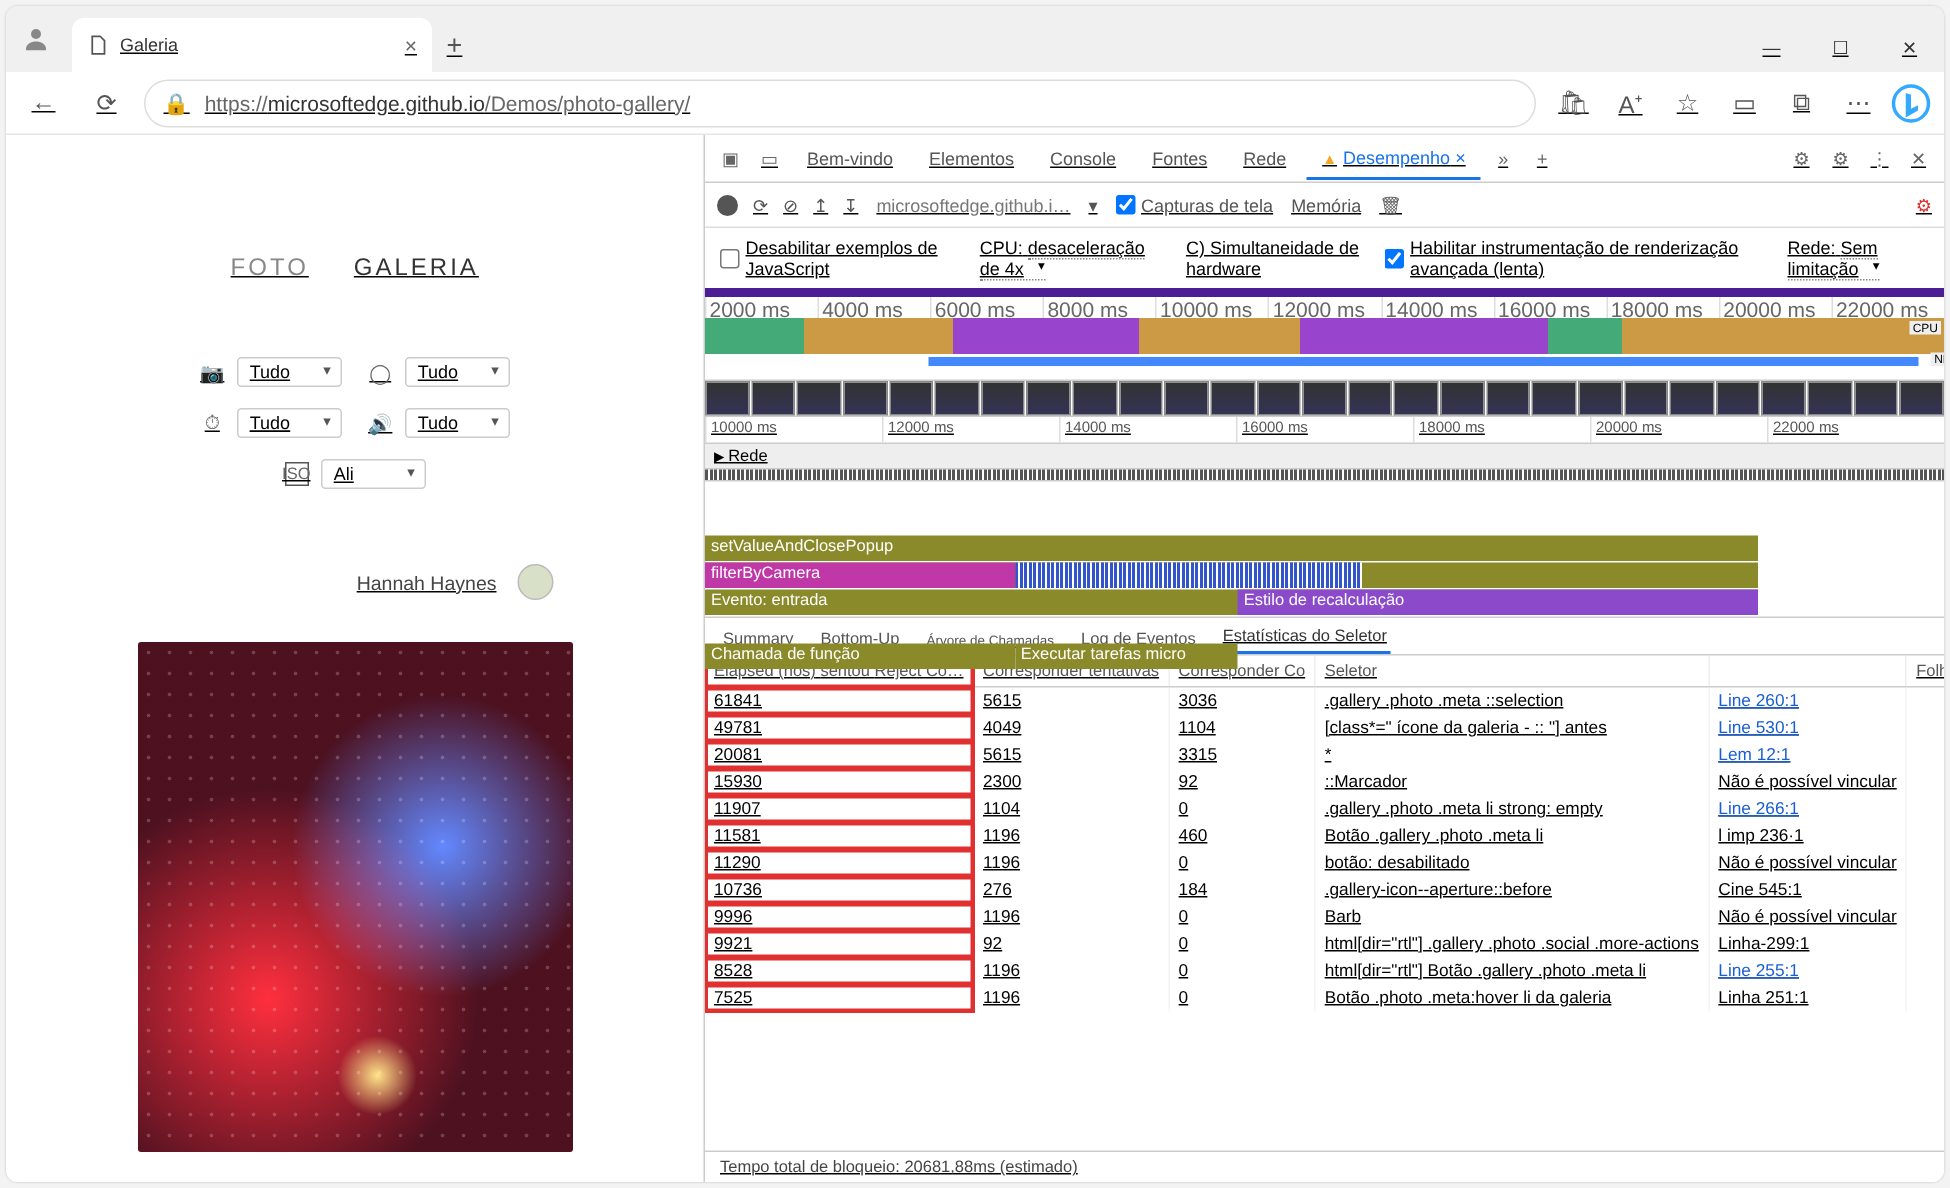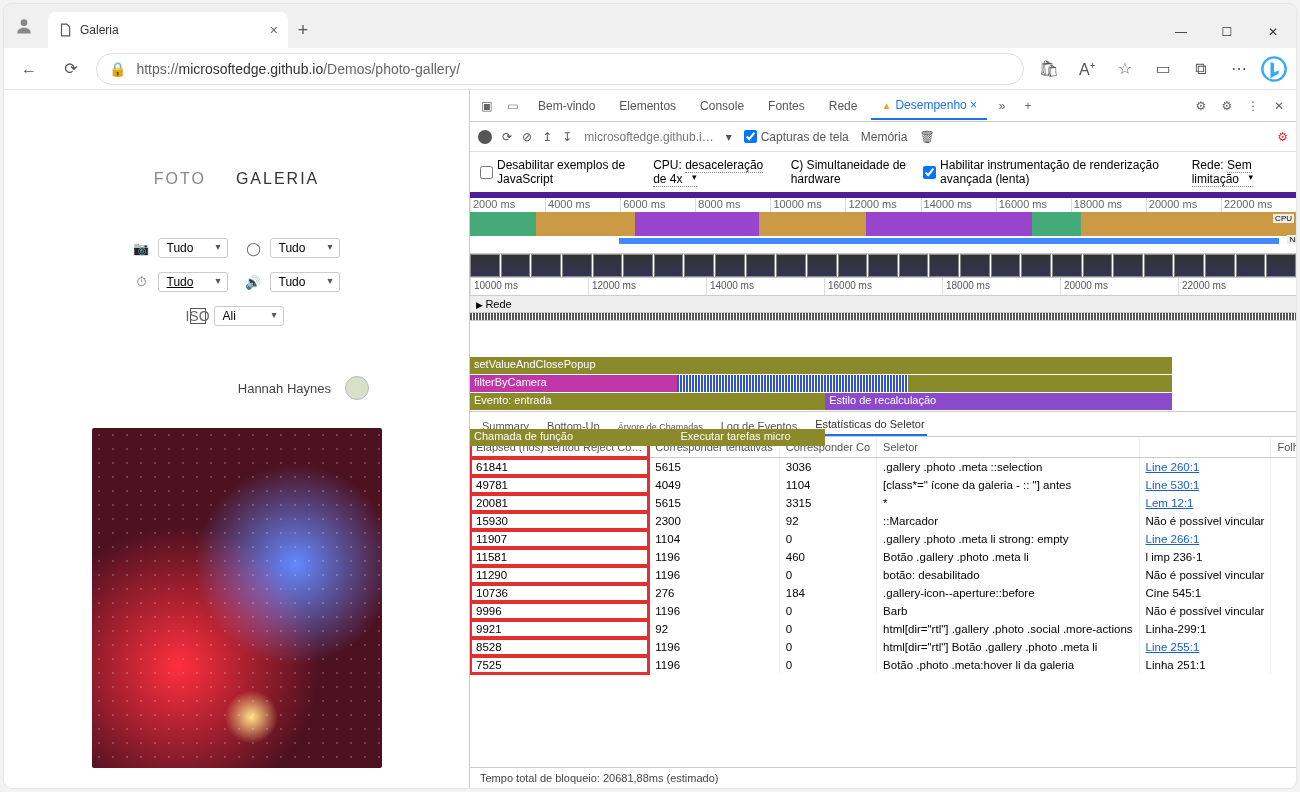--- a/index.html
+++ b/index.html
@@ -1,18 +1,18 @@
 <!DOCTYPE html>
 <html><head>
 <meta charset="utf-8">
 <style>
 * { margin: 0; padding: 0; box-sizing: border-box; font-family: "Segoe UI", Tahoma, sans-serif; }
 body { width: 1300px; height: 792px; background: #f3f3f3; overflow: hidden; position: relative; }
 
-.window { position: absolute; top: 4px; left: 4px; right: 4px; bottom: 4px; background: #fff; border-radius: 8px; box-shadow: 0 0 2px rgba(0,0,0,.2); display: flex; flex-direction: column; overflow: hidden; }
+.window { position: absolute; top: 4px; left: 4px; right: 4px; bottom: 4px; background: #fff; border-radius: 8px; box-shadow: 0 0 2px rgba(0,0,0,.2); display: flex; flex-direction: column; overflow: hidden; text-decoration: underline; }
 
 
 .titlebar { height: 44px; background: #f0f0f0; display: flex; align-items: flex-end; }
 .profile-ico { width: 40px; display:flex; align-items:center; justify-content:center; height:100%; }
 .profile-ico svg { width:20px; height:20px; fill:#888; }
 .tab { background:#fff; height:36px; width:240px; border-radius:8px 8px 0 0; display:flex; align-items:center; padding:0 10px; gap:8px; font-size:12px; color:#333; margin-left:4px; }
 .tab svg { width:14px; height:14px; fill:#555; }
 .tab-close { margin-left:auto; font-size:14px; color:#666; }
 .newtab { width:30px; height:36px; display:flex; align-items:center; justify-content:center; font-size:18px; color:#555; }
 .win-controls { margin-left:auto; display:flex; }
@@ -60,21 +60,21 @@
 .chk input { width:13px; height:13px; }
 .gear-red { color:#d33; margin-left:auto; }
 
 .dt-options { padding:6px 10px; display:flex; flex-direction:row; gap:6px; border-bottom:6px solid #4c1d95; }
 .dt-options .line { display:flex; align-items:center; gap:20px; }
 .dropdown-inline { border-bottom:1px dotted #888; padding-right:14px; position:relative; }
 .dropdown-inline::after { content:"▾"; position:absolute; right:0; font-size:9px; }
 
 
 .overview { height:56px; border-bottom:1px solid #ccc; position:relative; background:#fff; }
-.ov-ruler { height:14px; display:flex; font-size:11px; color:#666; }
+.ov-ruler { height:14px; display:flex; font-size:14px; color:#666; }
 .ov-ruler span { flex:1; border-left:1px solid #ddd; padding-left:2px; }
 .ov-cpu { height:24px; background:linear-gradient(90deg,#4a7 0 8%,#c94 8% 20%,#94c 20% 35%,#c94 35% 48%,#94c 48% 68%,#4a7 68% 74%,#c94 74% 100%); position:relative; }
 .ov-cpu::after { content:"CPU"; position:absolute; right:2px; top:2px; font-size:8px; background:#eee; padding:0 2px; }
 .ov-net { height:6px; background:#48f; margin-top:2px; width:80%; margin-left:18%; position:relative;}
 .ov-net::after { content:"NET"; position:absolute; right:-28px; top:-3px; font-size:8px; background:#eee; padding:0 2px; }
 .thumbs { height:24px; display:flex; gap:1px; border-bottom:1px solid #ccc; }
 .thumbs div { flex:1; background:linear-gradient(#333,#335); border:1px solid #888; }
 
 
 .ruler2 { height:18px; display:flex; font-size:10px; color:#555; border-bottom:1px solid #ccc; }
@@ -172,21 +172,21 @@
           </div>
         <div class="row">
             <span class="small-ico">⏱</span>
             <div class="sel" style="text-decoration:underline">Tudo</div>
           </div>
         <div class="row">
             <span class="small-ico">🔊</span>
             <div class="sel">Tudo</div>
           </div>
         <div class="row" style="grid-column:1/3; justify-content:center;">
-            <span class="small-ico" style="font-size:14px;border:1px solid #555;padding:0 1px;">ISO</span>
+            <span class="small-ico" style="font-size:11px;border:1px solid #555;padding:0 1px;">ISO</span>
             <div class="sel">Ali</div>
           </div>
       </div>
       <div class="author">
         <span>Hannah Haynes</span>
         <div class="avatar"></div>
       </div>
       <div class="photo"></div>
     </div>
 

